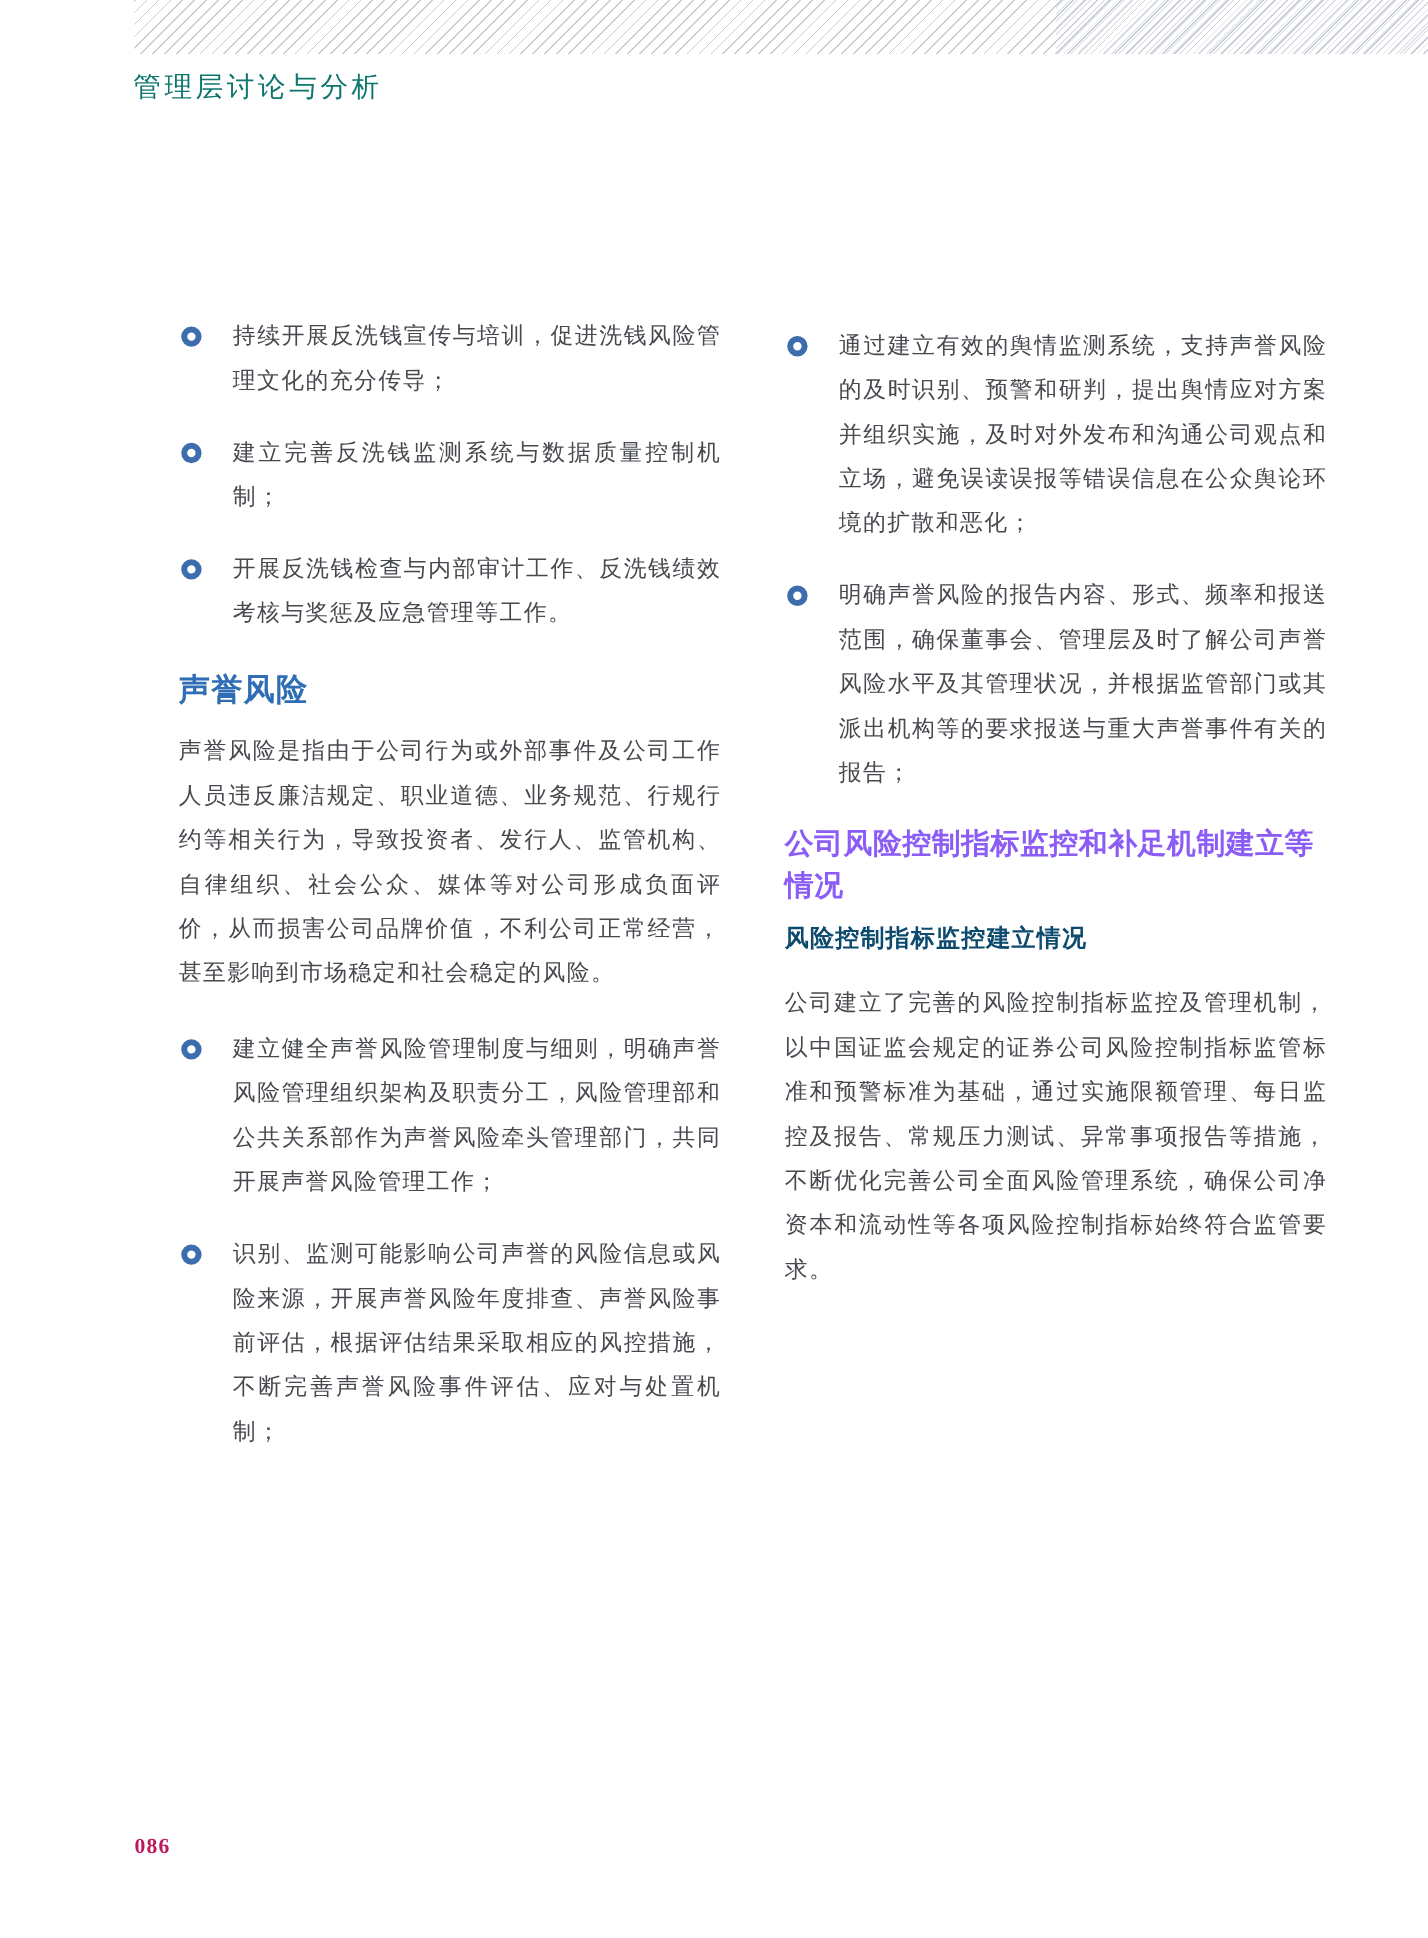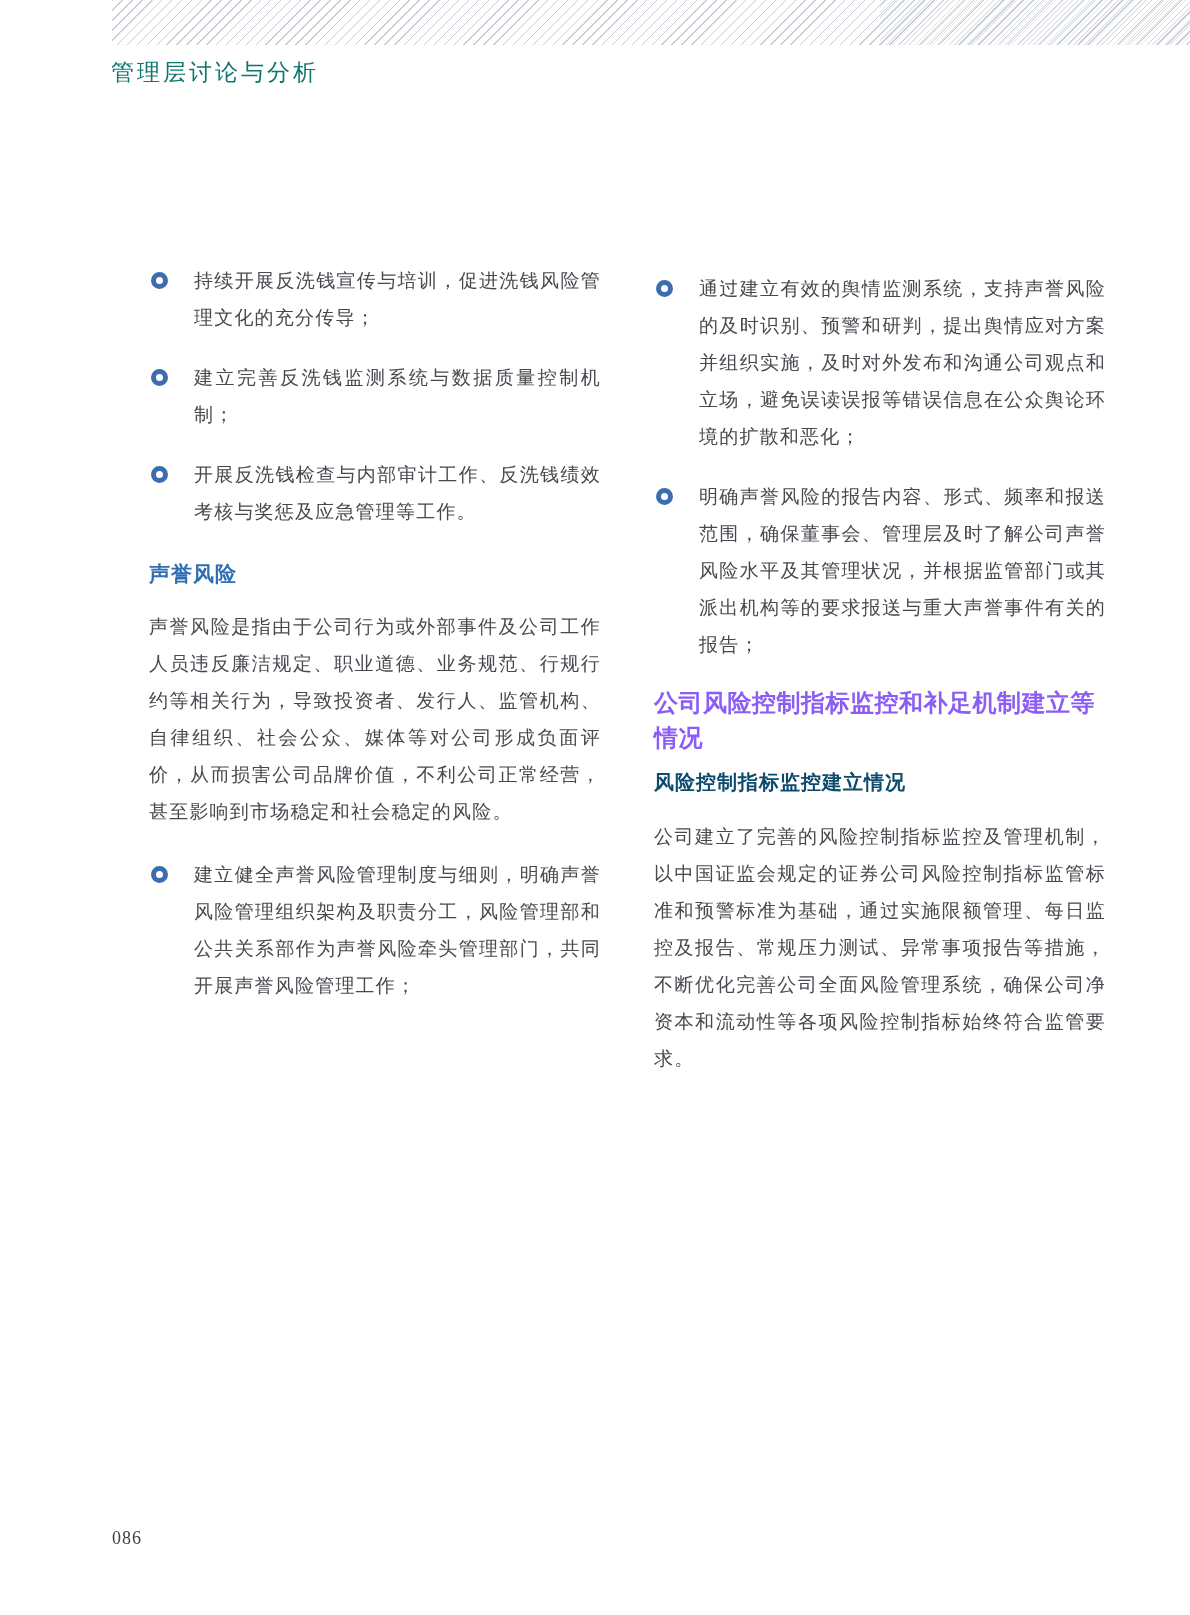--- a/index.html
+++ b/index.html
@@ -20,46 +20,46 @@
     background:repeating-linear-gradient(135deg,#ced3da 0px,#ced3da 1px,transparent 1px,transparent 4px);
     opacity:.6;
   }
   .page-header{
     position:absolute;left:111px;top:57px;
     font-family:"Liberation Serif",serif;
     font-size:23px;color:#0f766e;letter-spacing:3px;
   }
   .col{position:absolute;width:452px;color:#46494e;font-size:19px;line-height:37px;letter-spacing:1.2px;}
   .col-left{left:149px;top:262px;}
-  .col-right{left:654px;top:270px;font-family:Liberation Serif, serif;}
+  .col-right{left:654px;top:270px;}
   .bullet-item{display:flex;margin:0 0 23px 0;justify-content:space-between;}
   .ring{
     flex:0 0 auto;width:7px;height:7px;
     border:5px solid #3d6dad;border-radius:50%;
     margin:10px 26px 0 2px;background:#ffffff;
   }
   .btxt{flex:1;margin:0;text-align:justify;}
   .para{margin:0 0 26px 0;text-align:justify;}
   .section-heading{
     margin:30px 0 20px 0;
-    font-size:21px;line-height:28px;font-weight:bold;color:#2f6eb5;letter-spacing:1px;
+    font-size:26px;line-height:28px;font-weight:bold;color:#2f6eb5;letter-spacing:1px;
   }
   .major-heading{
     margin:8px 0 12px 0;
     font-size:24px;line-height:35px;font-weight:bold;color:#8b5cf6;letter-spacing:.5px;
   }
   .sub-heading{
     margin:0 0 22px 0;
     font-size:20px;line-height:28px;font-weight:bold;color:#0c4a6e;letter-spacing:1px;
   }
   .mt-extra{margin-top:12px;}
   .page-number{
     position:absolute;left:112px;top:1528px;
     font-family:"Liberation Serif",serif;
-    font-size:18px;color:#404040;letter-spacing:1px;
+    font-size:18px;color:#be185d;letter-spacing:1px;font-weight:bold;
   }
 </style>
 </head>
 <body>
 
 <div class="banner">
   <div class="dense"></div>
 </div>
 
 <div class="page-header">管理层讨论与分析</div>
@@ -81,20 +81,24 @@
 
   <h3 class="section-heading">声誉风险</h3>
 
   <p class="para">声誉风险是指由于公司行为或外部事件及公司工作人员违反廉洁规定、职业道德、业务规范、行规行约等相关行为，导致投资者、发行人、监管机构、自律组织、社会公众、媒体等对公司形成负面评价，从而损害公司品牌价值，不利公司正常经营，甚至影响到市场稳定和社会稳定的风险。</p>
 
 
   <div class="bullet-item">
     <span class="ring"></span>
     <p class="btxt">建立健全声誉风险管理制度与细则，明确声誉风险管理组织架构及职责分工，风险管理部和公共关系部作为声誉风险牵头管理部门，共同开展声誉风险管理工作；</p>
   </div>
+  <div class="bullet-item">
+    <span class="ring"></span>
+    <p class="btxt">识别、监测可能影响公司声誉的风险信息或风险来源，开展声誉风险年度排查、声誉风险事前评估，根据评估结果采取相应的风控措施，不断完善声誉风险事件评估、应对与处置机制；</p>
+  </div>
 
 </div>
 
 <div class="col col-right">
 
   <div class="bullet-item">
     <span class="ring"></span>
     <p class="btxt">通过建立有效的舆情监测系统，支持声誉风险的及时识别、预警和研判，提出舆情应对方案并组织实施，及时对外发布和沟通公司观点和立场，避免误读误报等错误信息在公众舆论环境的扩散和恶化；</p>
   </div>
   <div class="bullet-item mt-extra">

